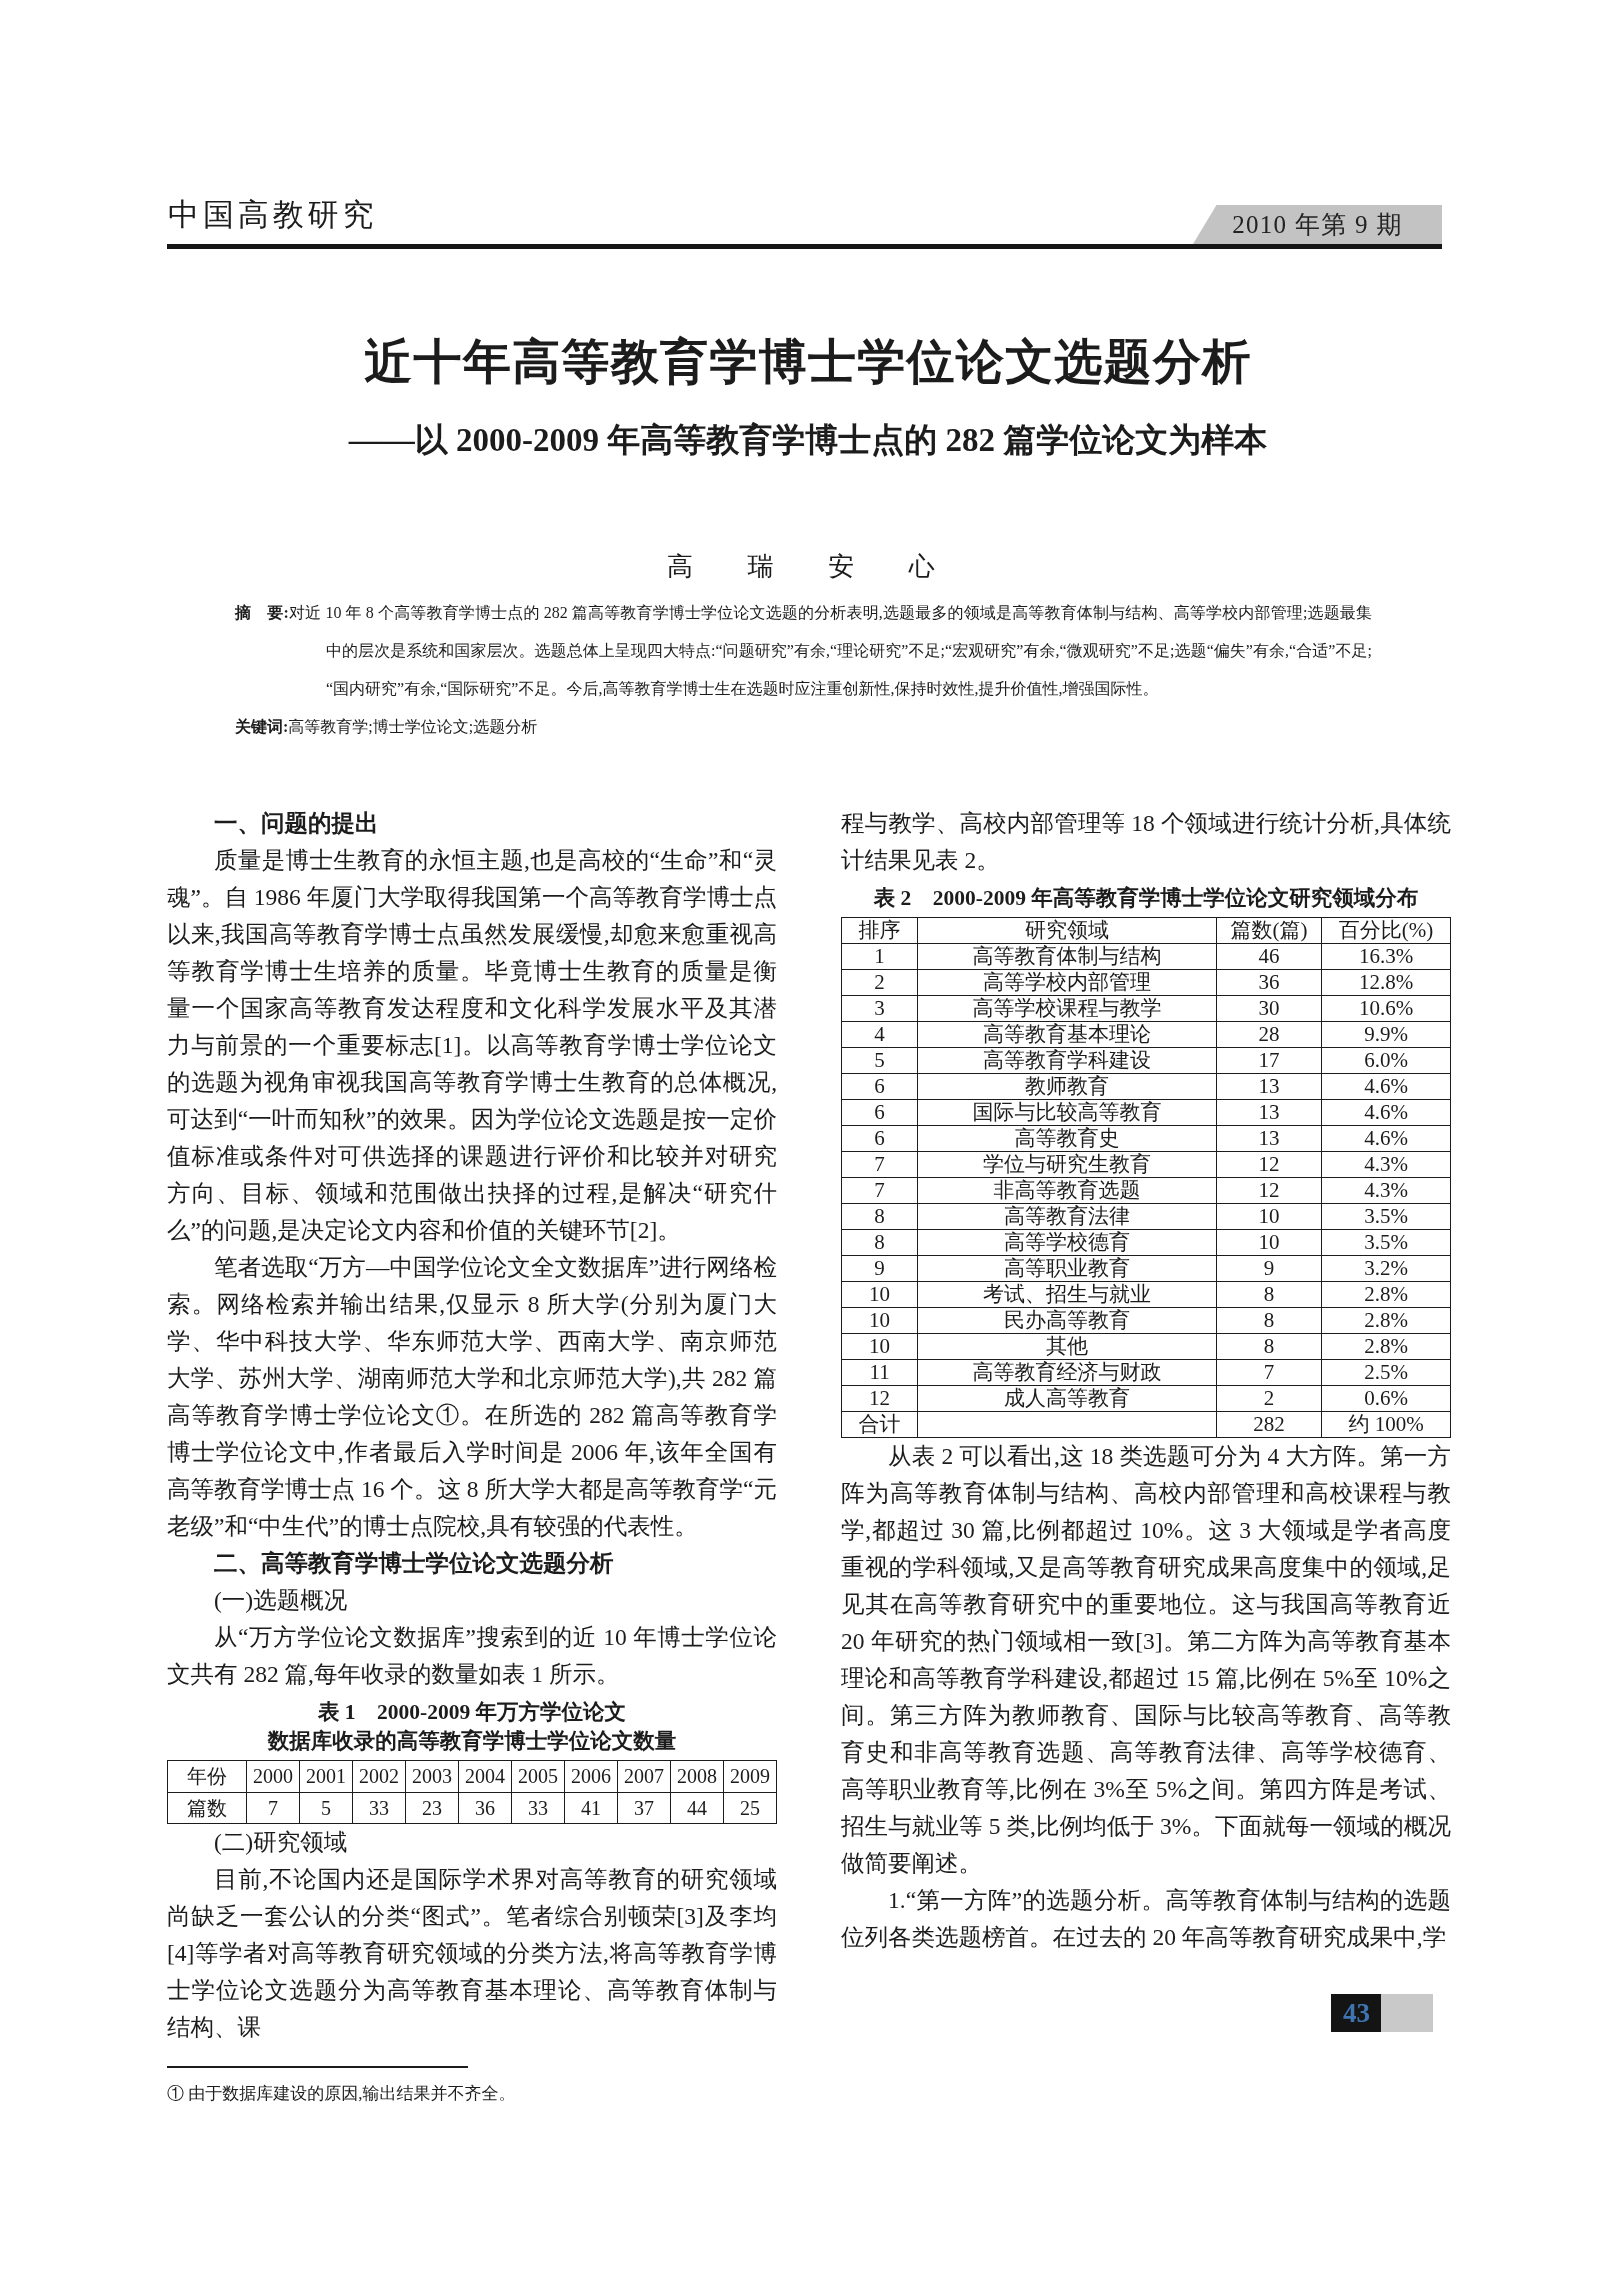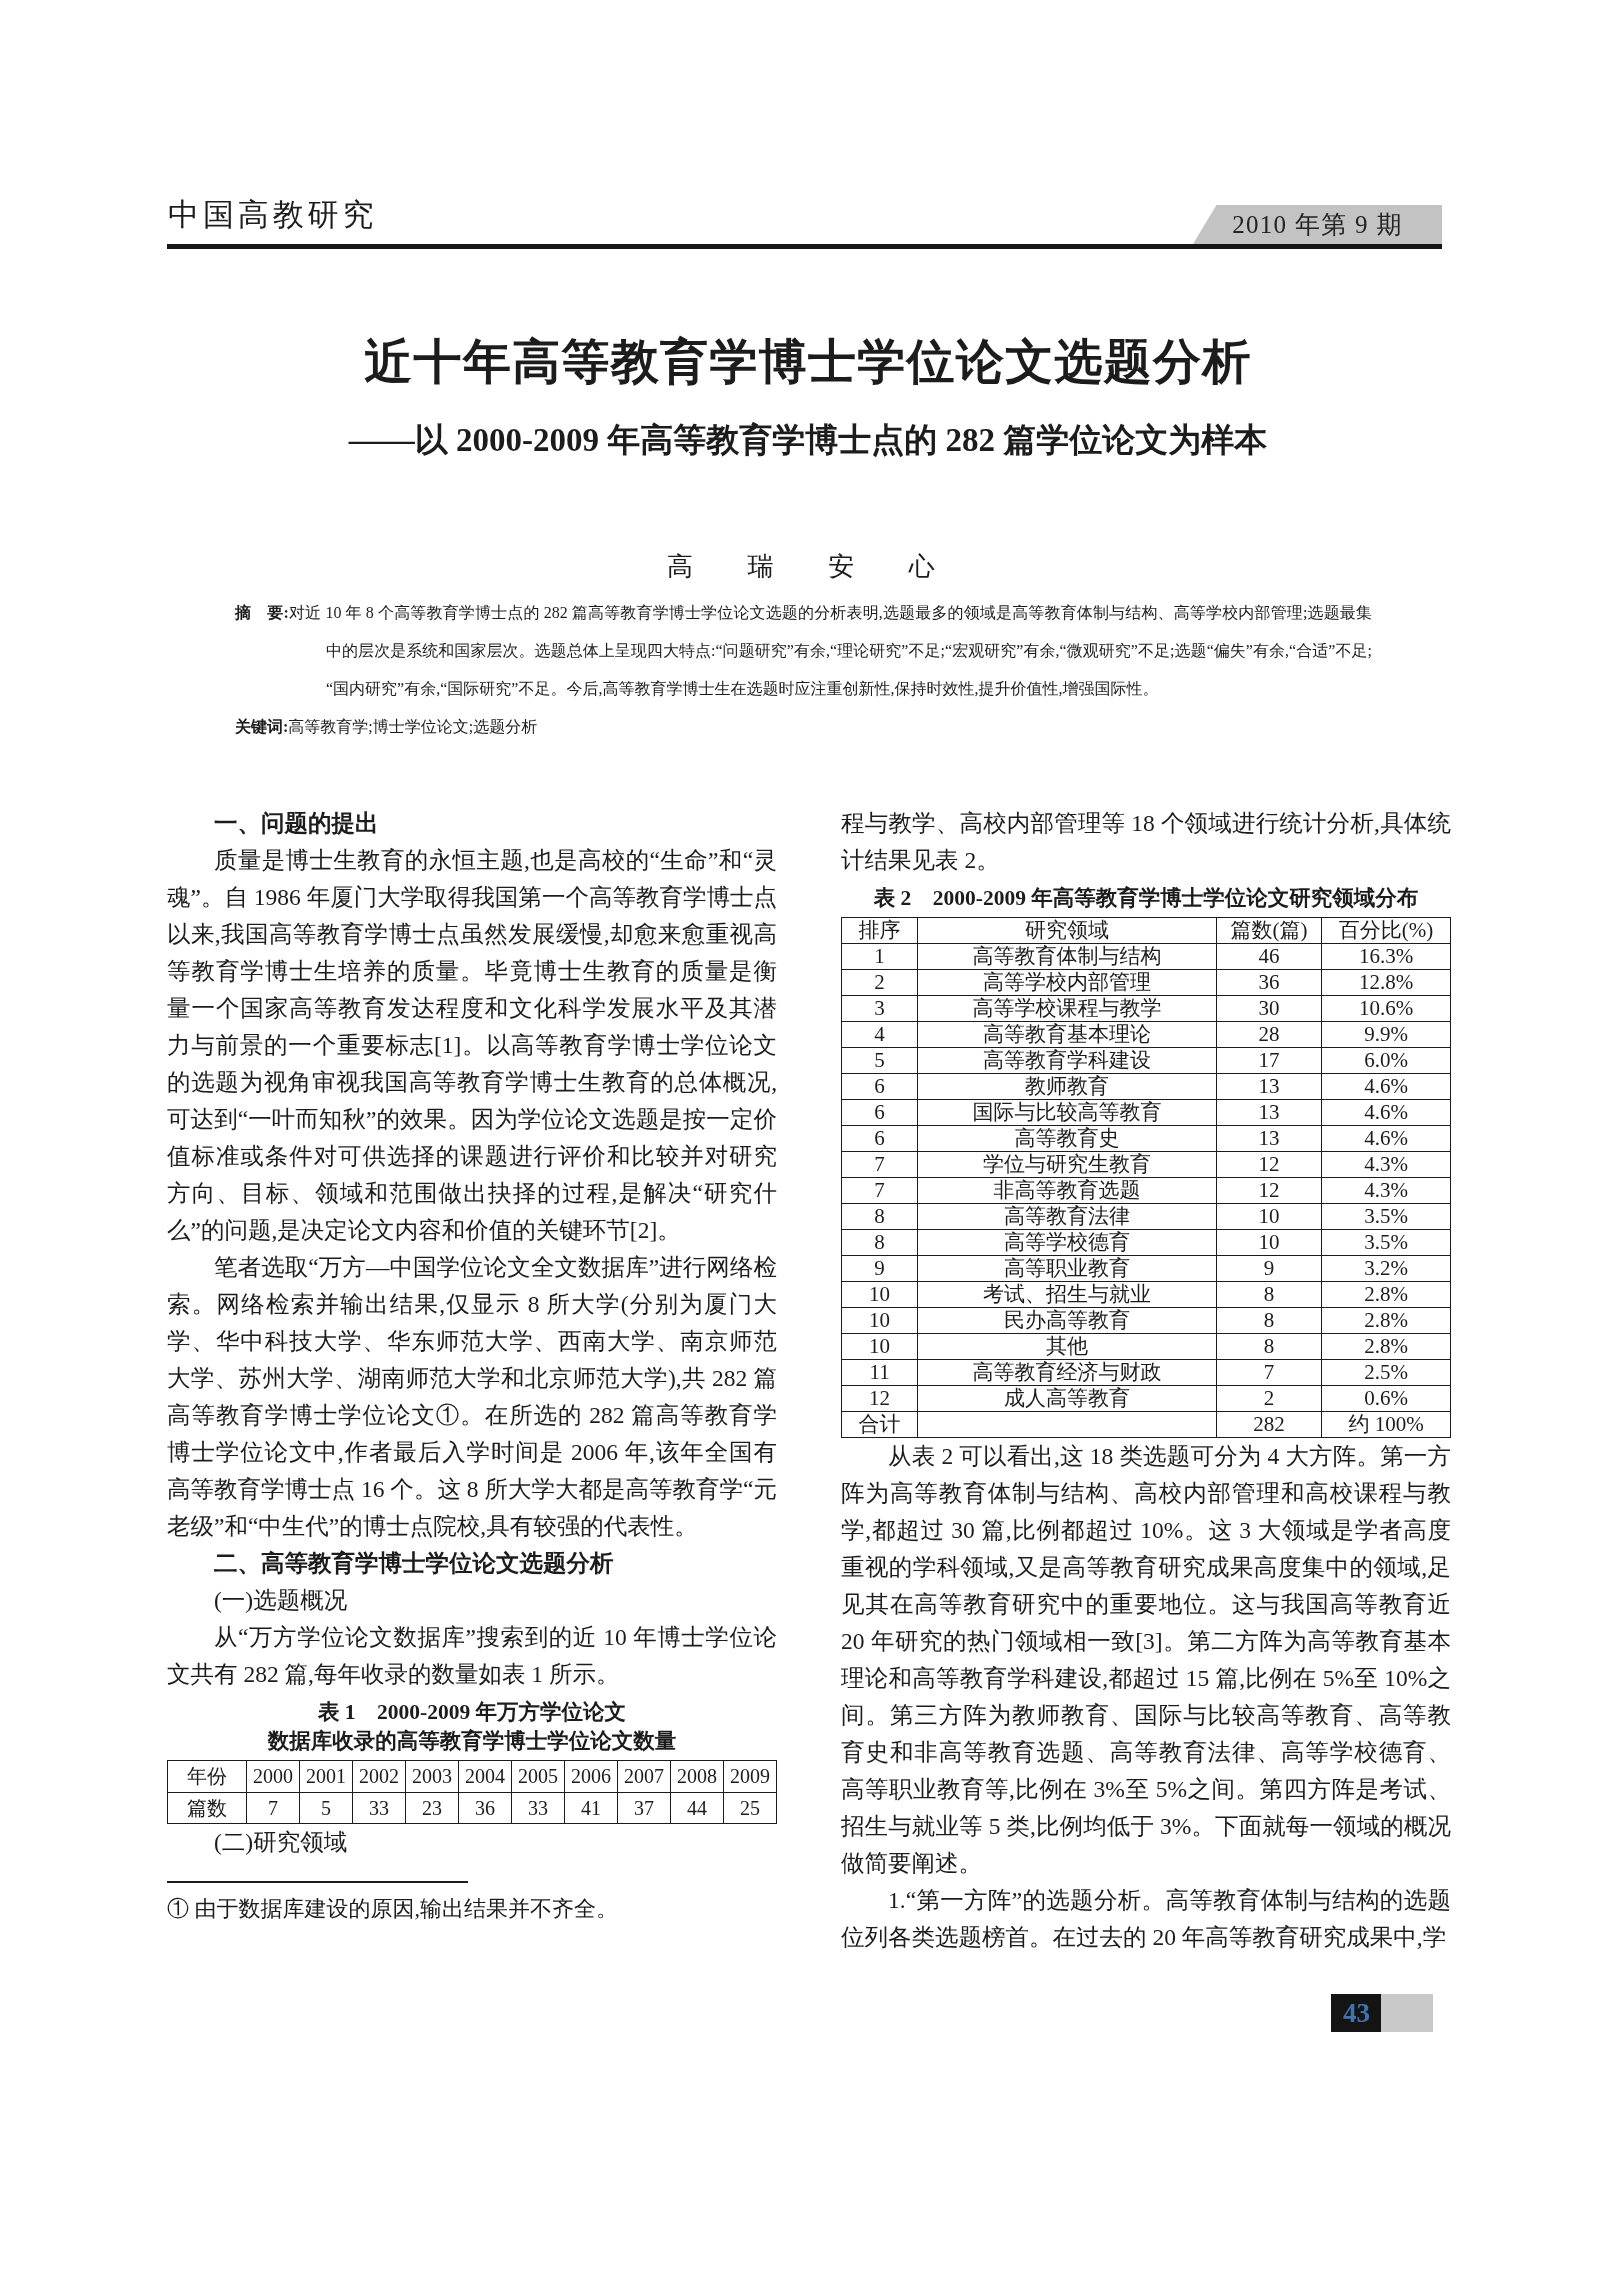--- a/index.html
+++ b/index.html
@@ -31,21 +31,21 @@
   .col p { margin:0; text-indent:2em; }
   .col p.noindent { text-indent:0; }
   .sec { font-weight:700; }
   .t-title { text-align:center; font-weight:700; font-size:21.5px; line-height:29px; margin:5.2px 0 3.9px 0; text-indent:0 !important; }
   table { border-collapse:collapse; width:100%; table-layout:fixed; }
   .t1 th, .t1 td { border:1.3px solid #1c1c1c; text-align:center; font-size:20px; font-weight:400; padding:3.3px 0; line-height:24px; }
   .t1 th { width:78px; }
   .t2 th, .t2 td { border:1.3px solid #1c1c1c; text-align:center; font-size:21px; font-weight:400; padding:0 2.6px; line-height:25px; height:25px; overflow:hidden; }
   .t2 .c-rank { width:12%; } .t2 .c-field { width:50%; } .t2 .c-count { width:17%; } .t2 .c-pct { width:21%; }
   .footnote-rule { border:none; border-top:2px solid #1c1c1c; width:301px; margin:19.5px 0 9px 0; }
-  .footnote { font-size:22px; line-height:33px; text-indent:0 !important;font-family:Liberation Serif, serif; }
+  .footnote { font-size:17px; line-height:33px; text-indent:0 !important;font-family:Liberation Serif, serif; }
   
   .pn-dark {
     position:absolute; left:1331px; top:1994px; width:51px; height:38px; background:#141414;
     color:#3f74b3; font-size:27px; font-weight:700; display:flex; align-items:center; justify-content:center;
   }
   .pn-gray { position:absolute; left:1381px; top:1994px; width:52px; height:38px; background:#c9c9c9; }
 </style>
 </head>
 <body>
 
@@ -109,20 +109,21 @@
               <td>36</td>
               <td>33</td>
               <td>41</td>
               <td>37</td>
               <td>44</td>
               <td>25</td>
             </tr>
         </tbody>
       </table>
       <p>(二)研究领域</p>
+      <p>目前,不论国内还是国际学术界对高等教育的研究领域尚缺乏一套公认的分类“图式”。笔者综合别顿荣[3]及李均[4]等学者对高等教育研究领域的分类方法,将高等教育学博士学位论文选题分为高等教育基本理论、高等教育体制与结构、课</p>
       <hr class="footnote-rule">
       <p class="footnote">① 由于数据库建设的原因,输出结果并不齐全。</p>
     </div>
 
     <div class="col">
       <p class="noindent">程与教学、高校内部管理等 18 个领域进行统计分析,具体统计结果见表 2。</p>
       <div class="t-title">表 2　2000-2009 年高等教育学博士学位论文研究领域分布</div>
       <table class="t2">
         <thead>
           <tr>

